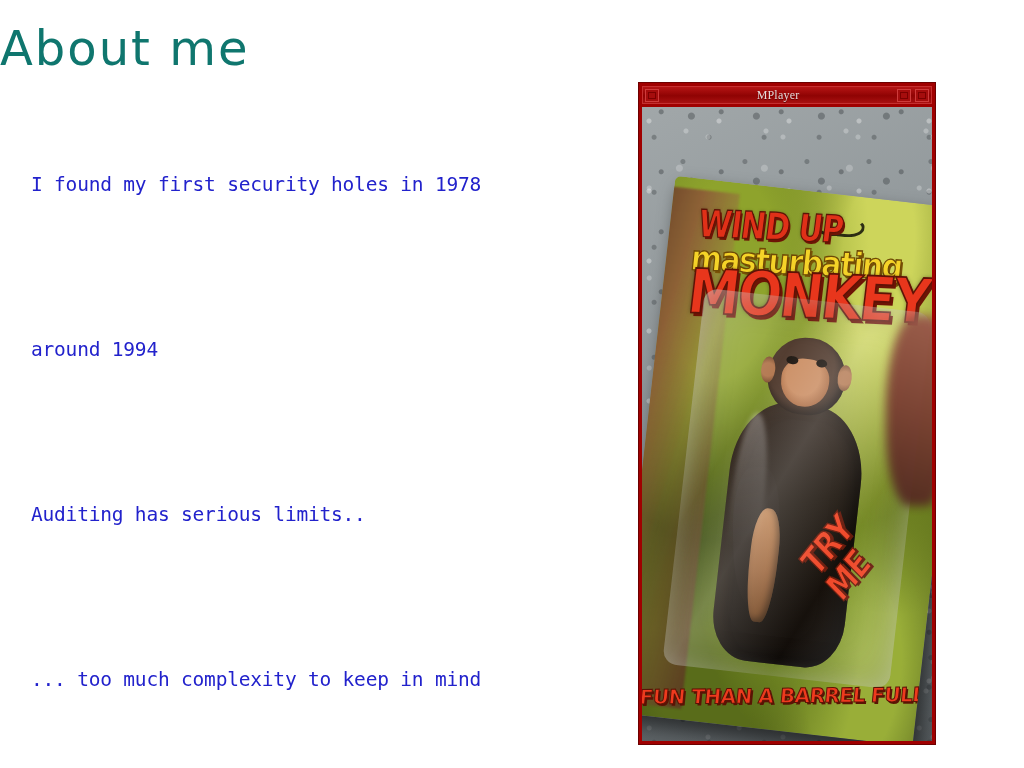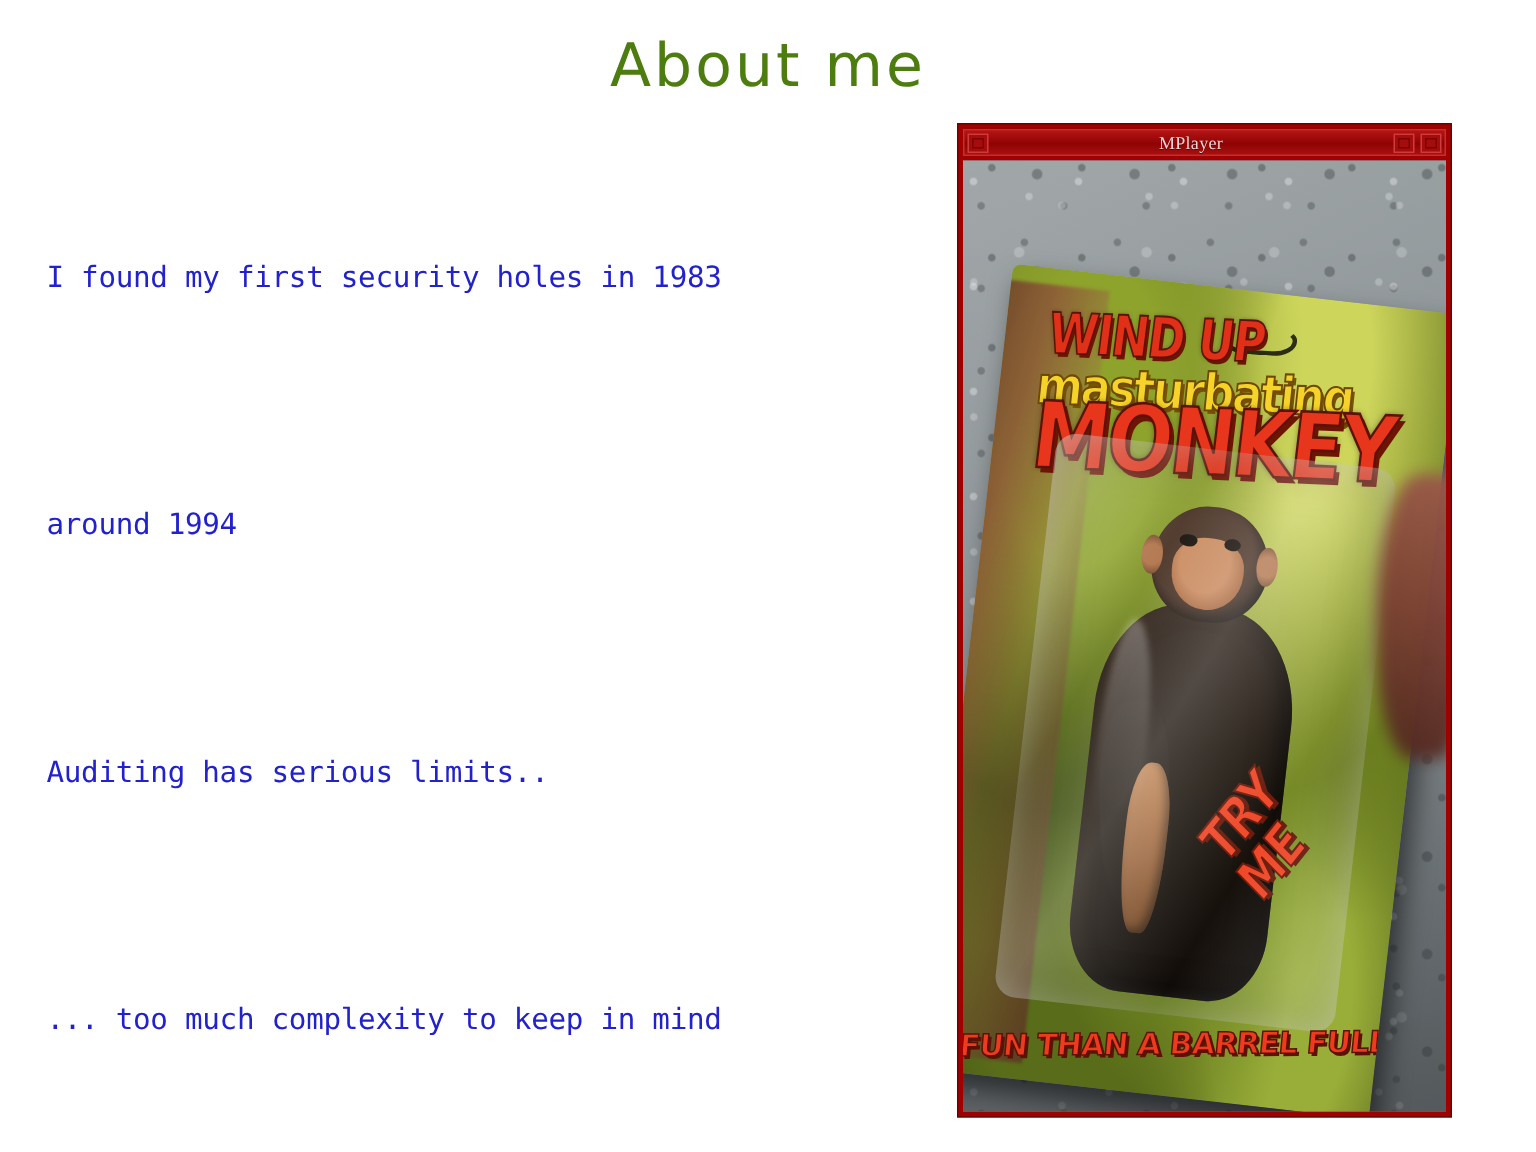--- a/index.html
+++ b/index.html
@@ -15,26 +15,26 @@
     overflow: hidden;
     font-family: "DejaVu Sans Mono", monospace;
   }
 
   
   #slide-title {
     position: absolute;
     left: 0;
     top: 22px;
     width: 1024px;
-    text-align: center;
+    text-align: left;
     font-family: "DejaVu Sans", sans-serif;
-    font-size: 40px;
+    font-size: 48px;
     font-weight: 400;
     letter-spacing: 2px;
-    color: #4d7c0f;
+    color: #0f766e;
     line-height: 1.1;
   }
 
   
   #body-text {
     position: absolute;
     left: 31px;
     top: 112px;
     width: 600px;
   }
@@ -48,21 +48,21 @@
     margin: 0;
   }
   .para .line { display: block; }
   .gap-sm { height: 20px; }
 
   
   #mplayer-window {
     position: absolute;
     left: 638px;
     top: 82px;
-    width: 330px;
+    width: 298px;
     height: 663px;
     background: #a00000;
     border: 1px solid #6d0000;
     box-sizing: border-box;
     padding: 3px;
   }
   #mplayer-titlebar {
     position: relative;
     height: 18px;
     background: #9c0707;
@@ -371,21 +371,21 @@
   }
 </style>
 </head>
 <body>
 
 <div id="slide-title">About me</div>
 
 <div id="body-text">
 
   <p class="para">
-    <span class="line">I found my first security holes in 1983</span>
+    <span class="line">I found my first security holes in 1978</span>
   </p>
   <div class="gap-sm"></div>
 
   <p class="para">
     <span class="line">around 1994</span>
   </p>
   <div class="gap-sm"></div>
 
   <p class="para">
     <span class="line">Auditing has serious limits..</span>

